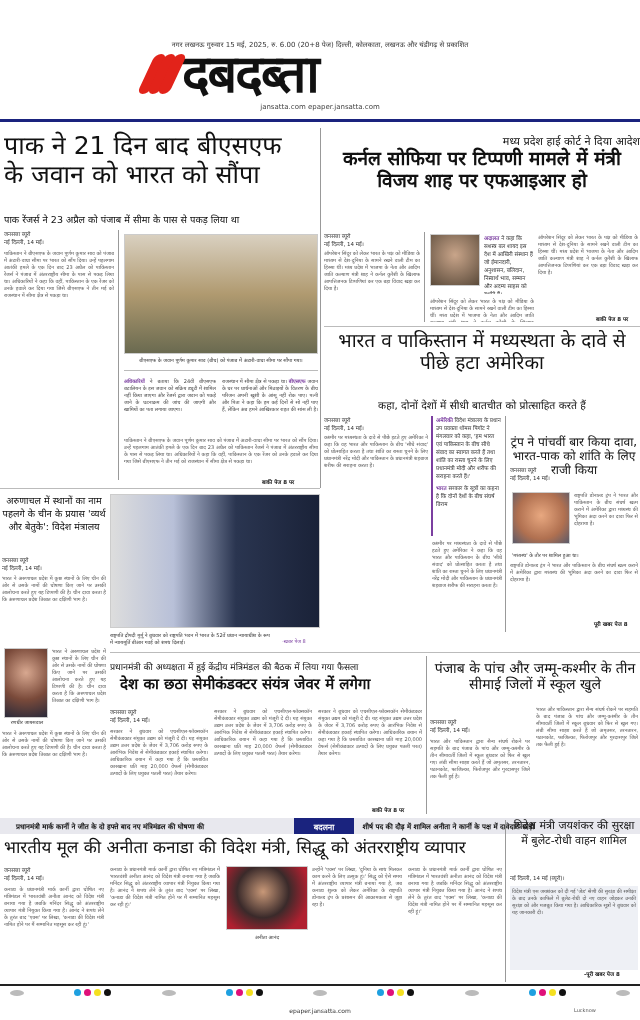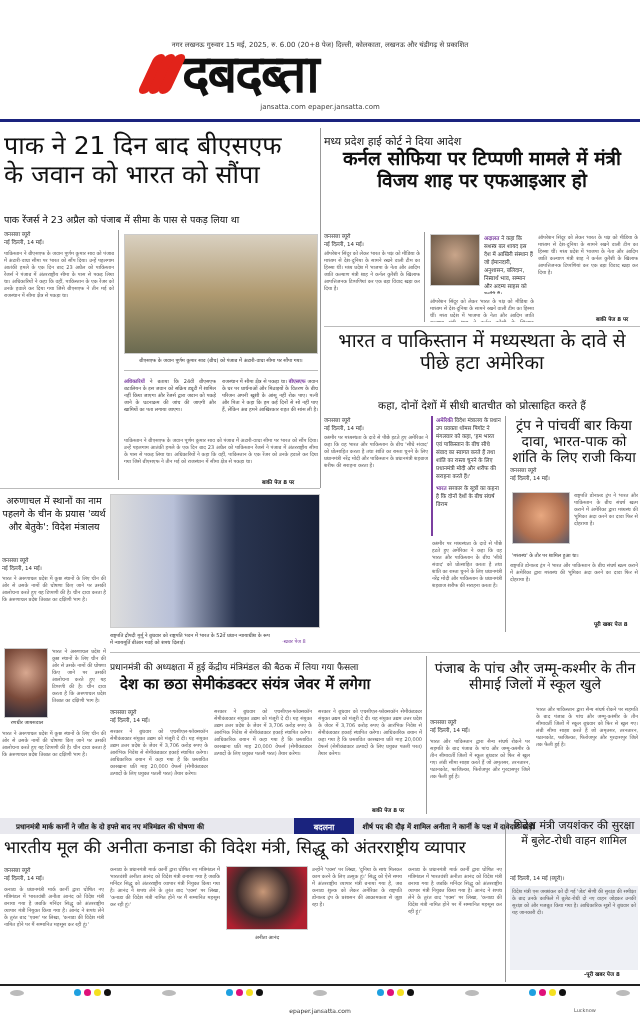--- a/index.html
+++ b/index.html
@@ -52,21 +52,21 @@
 <div class="abs vsep" style="left:118px;top:230px;height:250px"></div>
 <div class="abs photo" style="left:124px;top:234px;width:194px;height:120px;background:linear-gradient(180deg,#d9d0c0 0%,#b09a70 50%,#6a6a50 100%)"></div>
 <div class="abs caption" style="left:124px;top:357px;width:194px;text-align:center">बीएसएफ के जवान पूर्णम कुमार साव (बीच) को पंजाब में अटारी-वाघा सीमा पर सौंपा गया।</div>
 <div class="abs hsep" style="left:124px;top:370px;width:194px"></div>
 <div class="abs body-txt" style="left:124px;top:378px;width:92px;height:52px;color:#444"><span class="purple">अधिकारियों</span> <span>ने बताया कि 24वीं बीएसएफ बटालियन के इस जवान को सक्रिय ड्यूटी में शामिल नहीं किया जाएगा और रेंजर्स द्वारा जवान को पकड़े जाने के घटनाक्रम की जांच की जाएगी और खामियों का पता लगाया जाएगा।</span></div>
 <div class="abs body-txt" style="left:222px;top:378px;width:96px;height:52px;color:#444"><span>राजस्थान में सीमा क्षेत्र से पकड़ा था।</span> <span class="purple">बीएसएफ</span> <span>जवान के घर पर प्रार्थनाओं और मिठाइयों के वितरण के बीच परिजन अपनी खुशी के आंसू नहीं रोक पाए। पत्नी और पिता ने कहा कि हम कई दिनों से सो नहीं पाए हैं, लेकिन अब हमने आखिरकार राहत की सांस ली है।</span></div>
 <div class="abs body-txt" style="left:124px;top:437px;width:194px;height:40px">पाकिस्तान ने बीएसएफ के जवान पूर्णम कुमार साव को पंजाब में अटारी-वाघा सीमा पर भारत को सौंप दिया। उन्हें पहलगाम आतंकी हमले के एक दिन बाद 23 अप्रैल को पाकिस्तान रेंजर्स ने पंजाब में अंतरराष्ट्रीय सीमा के पास से पकड़ लिया था। अधिकारियों ने कहा कि वहीं, पाकिस्तान के एक रेंजर को उनके हवाले कर दिया गया जिसे बीएसएफ ने तीन मई को राजस्थान में सीमा क्षेत्र से पकड़ा था।</div>
 <div class="abs" style="left:262px;top:478px;font-size:5.5px;font-weight:bold">बाकी पेज 8 पर</div>
 <div class="abs vsep" style="left:320px;top:128px;height:360px"></div>
 
-<div class="abs" style="left:324px;top:133px;width:316px;text-align:left;font-size:11px">मध्य प्रदेश हाई कोर्ट ने दिया आदेश</div>
+<div class="abs" style="left:324px;top:133px;width:316px;text-align:right;font-size:11px">मध्य प्रदेश हाई कोर्ट ने दिया आदेश</div>
 <div class="abs h-big" style="left:324px;top:148px;width:316px;font-size:19px;text-align:center">कर्नल सोफिया पर टिप्पणी मामले में मंत्री विजय शाह पर एफआइआर हो</div>
 <div class="abs byline" style="left:324px;top:232px;width:100px">
     <div>जनसत्ता ब्यूरो</div>
     <div>नई दिल्ली, 14 मई।</div>
   </div>
 <div class="abs body-txt" style="left:324px;top:250px;width:96px;height:70px">ऑपरेशन सिंदूर को लेकर भारत के पक्ष को मीडिया के माध्यम से देश-दुनिया के सामने रखने वाली टीम का हिस्सा थीं। मध्य प्रदेश में भाजपा के नेता और आदिम जाति कल्याण मंत्री शाह ने कर्नल कुरैशी के खिलाफ आपत्तिजनक टिप्पणियां कर एक बड़ा विवाद खड़ा कर दिया है।</div>
 <div class="abs vsep" style="left:424px;top:232px;height:90px"></div>
 <div class="abs photo" style="left:430px;top:234px;width:50px;height:52px;background:radial-gradient(circle at 50% 40%,#c9a58a,#5a4a3a)"></div>
 <div class="abs quote" style="left:484px;top:234px;width:50px;height:60px;overflow:hidden"><span class="purple">अदालत</span> <span>ने कहा कि सशस्त्र बल शायद इस देश में आखिरी संस्थान हैं जो ईमानदारी, अनुशासन, बलिदान, निस्वार्थ भाव, सम्मान और अदम्य साहस को दर्शाते हैं।</span></div>
 <div class="abs body-txt" style="left:430px;top:298px;width:104px;height:24px">ऑपरेशन सिंदूर को लेकर भारत के पक्ष को मीडिया के माध्यम से देश-दुनिया के सामने रखने वाली टीम का हिस्सा थीं। मध्य प्रदेश में भाजपा के नेता और आदिम जाति कल्याण मंत्री शाह ने कर्नल कुरैशी के खिलाफ आपत्तिजनक टिप्पणियां कर एक बड़ा विवाद खड़ा कर दिया है।</div>
@@ -80,21 +80,21 @@
     <div>जनसत्ता ब्यूरो</div>
     <div>नई दिल्ली, 14 मई।</div>
   </div>
 <div class="abs body-txt" style="left:324px;top:434px;width:104px;height:196px">कश्मीर पर मध्यस्थता के दावे से पीछे हटते हुए अमेरिका ने कहा कि वह भारत और पाकिस्तान के बीच 'सीधे संवाद' को प्रोत्साहित करता है तथा शांति का रास्ता चुनने के लिए प्रधानमंत्री नरेंद्र मोदी और पाकिस्तान के प्रधानमंत्री शहबाज शरीफ की सराहना करता है।</div>
 <div class="abs vsep" style="left:431px;top:416px;height:120px;background:#7b3fa0;width:2px"></div>
 <div class="abs quote" style="left:436px;top:416px;width:66px;height:64px;overflow:hidden"><span class="purple">अमेरिकी</span> <span>विदेश मंत्रालय के प्रधान उप प्रवक्ता थॉमस पिगॉट ने मंगलवार को कहा, 'हम भारत एवं पाकिस्तान के बीच सीधे संवाद का स्वागत करते हैं तथा शांति का रास्ता चुनने के लिए प्रधानमंत्री मोदी और शरीफ की सराहना करते हैं।'</span></div>
 <div class="abs quote" style="left:436px;top:484px;width:66px;height:48px;overflow:hidden"><span class="purple">भारत</span> <span>सरकार के सूत्रों का कहना है कि दोनों देशों के बीच संघर्ष विराम</span></div>
 <div class="abs body-txt" style="left:432px;top:540px;width:70px;height:92px">कश्मीर पर मध्यस्थता के दावे से पीछे हटते हुए अमेरिका ने कहा कि वह भारत और पाकिस्तान के बीच 'सीधे संवाद' को प्रोत्साहित करता है तथा शांति का रास्ता चुनने के लिए प्रधानमंत्री नरेंद्र मोदी और पाकिस्तान के प्रधानमंत्री शहबाज शरीफ की सराहना करता है।</div>
 
 <div class="abs vsep" style="left:505px;top:416px;height:216px"></div>
-<div class="abs h-big" style="left:510px;top:417px;width:128px;font-size:14px;text-align:center;font-weight:normal">ट्रंप ने पांचवीं बार किया दावा, भारत-पाक को शांति के लिए राजी किया</div>
+<div class="abs h-big" style="left:510px;top:436px;width:128px;font-size:12px;text-align:center;font-weight:normal">ट्रंप ने पांचवीं बार किया दावा, भारत-पाक को शांति के लिए राजी किया</div>
 <div class="abs byline" style="left:510px;top:466px;width:80px">
     <div>जनसत्ता ब्यूरो</div>
     <div>नई दिल्ली, 14 मई।</div>
   </div>
 <div class="abs photo" style="left:512px;top:492px;width:58px;height:52px;background:radial-gradient(circle at 50% 45%,#e8a880,#b07050 60%,#5a5a6a)"></div>
 <div class="abs body-txt" style="left:574px;top:492px;width:64px;height:56px">राष्ट्रपति डोनाल्ड ट्रंप ने भारत और पाकिस्तान के बीच संघर्ष खत्म कराने में अमेरिका द्वारा मध्यस्थ की भूमिका अदा करने का दावा फिर से दोहराया है।</div>
 <div class="abs caption" style="left:512px;top:552px;width:126px">'मध्यस्थ' के तौर पर शामिल हुआ था।</div>
 <div class="abs body-txt" style="left:510px;top:562px;width:128px;height:56px">राष्ट्रपति डोनाल्ड ट्रंप ने भारत और पाकिस्तान के बीच संघर्ष खत्म कराने में अमेरिका द्वारा मध्यस्थ की भूमिका अदा करने का दावा फिर से दोहराया है।</div>
 <div class="abs" style="left:594px;top:620px;font-size:5.5px;font-weight:bold">पूरी खबर पेज 8</div>
 

